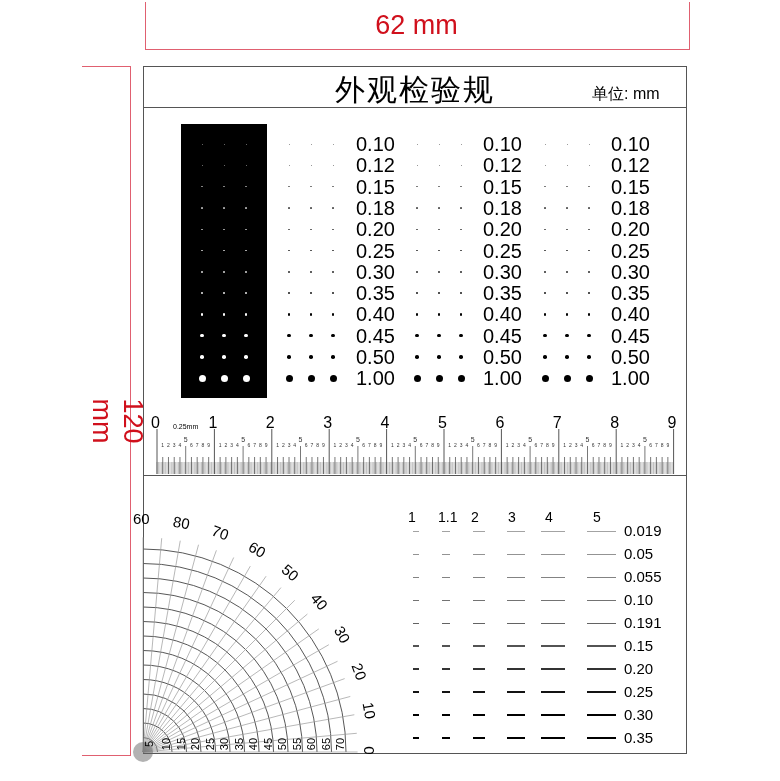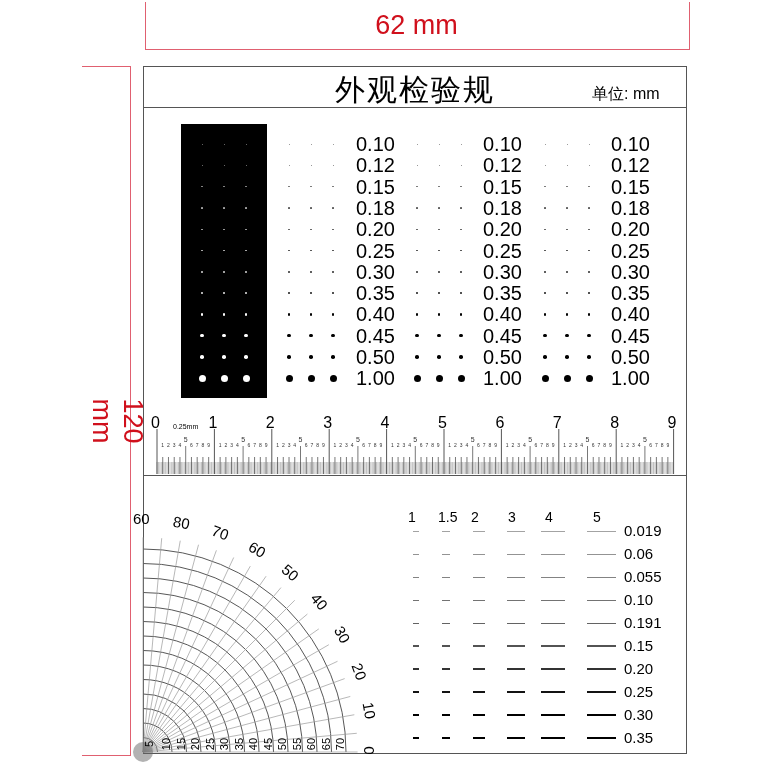--- a/index.html
+++ b/index.html
@@ -822,39 +822,39 @@
     <div class="abs" style="left: 261.5px; top: 738px; font-size: 11px; transform: rotate(-90deg);">45</div>
     <div class="abs" style="left: 276px; top: 738px; font-size: 11px; transform: rotate(-90deg);">50</div>
     <div class="abs" style="left: 290.5px; top: 738px; font-size: 11px; transform: rotate(-90deg);">55</div>
     <div class="abs" style="left: 305px; top: 738px; font-size: 11px; transform: rotate(-90deg);">60</div>
     <div class="abs" style="left: 319.5px; top: 738px; font-size: 11px; transform: rotate(-90deg);">65</div>
     <div class="abs" style="left: 334px; top: 738px; font-size: 11px; transform: rotate(-90deg);">70</div>
   </div>
 
 <div id="lines">
     <div class="abs" style="left: 408px; top: 509px; font-size: 14px;">1</div>
-    <div class="abs" style="left: 438px; top: 509px; font-size: 14px;">1.5</div>
+    <div class="abs" style="left: 438px; top: 509px; font-size: 14px;">1.1</div>
     <div class="abs" style="left: 471px; top: 509px; font-size: 14px;">2</div>
     <div class="abs" style="left: 508px; top: 509px; font-size: 14px;">3</div>
     <div class="abs" style="left: 545px; top: 509px; font-size: 14px;">4</div>
     <div class="abs" style="left: 593px; top: 509px; font-size: 14px;">5</div>
     <div class="abs" style="left: 413.1px; top: 530.75px; width: 5.8px; height: 0.5px; background: rgb(0, 0, 0); opacity: 0.3625;"></div>
     <div class="abs" style="left: 441.65px; top: 530.75px; width: 8.7px; height: 0.5px; background: rgb(0, 0, 0); opacity: 0.3625;"></div>
     <div class="abs" style="left: 473.2px; top: 530.75px; width: 11.6px; height: 0.5px; background: rgb(0, 0, 0); opacity: 0.3625;"></div>
     <div class="abs" style="left: 507.3px; top: 530.75px; width: 17.4px; height: 0.5px; background: rgb(0, 0, 0); opacity: 0.3625;"></div>
     <div class="abs" style="left: 541.4px; top: 530.75px; width: 23.2px; height: 0.5px; background: rgb(0, 0, 0); opacity: 0.3625;"></div>
     <div class="abs" style="left: 586.5px; top: 530.75px; width: 29px; height: 0.5px; background: rgb(0, 0, 0); opacity: 0.3625;"></div>
     <div class="abs" style="left: 624px; top: 522px; font-size: 15px;">0.019</div>
     <div class="abs" style="left: 413.1px; top: 553.75px; width: 5.8px; height: 0.5px; background: rgb(0, 0, 0); opacity: 0.425;"></div>
     <div class="abs" style="left: 441.65px; top: 553.75px; width: 8.7px; height: 0.5px; background: rgb(0, 0, 0); opacity: 0.425;"></div>
     <div class="abs" style="left: 473.2px; top: 553.75px; width: 11.6px; height: 0.5px; background: rgb(0, 0, 0); opacity: 0.425;"></div>
     <div class="abs" style="left: 507.3px; top: 553.75px; width: 17.4px; height: 0.5px; background: rgb(0, 0, 0); opacity: 0.425;"></div>
     <div class="abs" style="left: 541.4px; top: 553.75px; width: 23.2px; height: 0.5px; background: rgb(0, 0, 0); opacity: 0.425;"></div>
     <div class="abs" style="left: 586.5px; top: 553.75px; width: 29px; height: 0.5px; background: rgb(0, 0, 0); opacity: 0.425;"></div>
-    <div class="abs" style="left: 624px; top: 545px; font-size: 15px;">0.06</div>
+    <div class="abs" style="left: 624px; top: 545px; font-size: 15px;">0.05</div>
     <div class="abs" style="left: 413.1px; top: 576.7px; width: 5.8px; height: 0.6px; background: rgb(0, 0, 0); opacity: 0.4875;"></div>
     <div class="abs" style="left: 441.65px; top: 576.7px; width: 8.7px; height: 0.6px; background: rgb(0, 0, 0); opacity: 0.4875;"></div>
     <div class="abs" style="left: 473.2px; top: 576.7px; width: 11.6px; height: 0.6px; background: rgb(0, 0, 0); opacity: 0.4875;"></div>
     <div class="abs" style="left: 507.3px; top: 576.7px; width: 17.4px; height: 0.6px; background: rgb(0, 0, 0); opacity: 0.4875;"></div>
     <div class="abs" style="left: 541.4px; top: 576.7px; width: 23.2px; height: 0.6px; background: rgb(0, 0, 0); opacity: 0.4875;"></div>
     <div class="abs" style="left: 586.5px; top: 576.7px; width: 29px; height: 0.6px; background: rgb(0, 0, 0); opacity: 0.4875;"></div>
     <div class="abs" style="left: 624px; top: 568px; font-size: 15px;">0.055</div>
     <div class="abs" style="left: 413.1px; top: 599.6px; width: 5.8px; height: 0.8px; background: rgb(0, 0, 0); opacity: 0.55;"></div>
     <div class="abs" style="left: 441.65px; top: 599.6px; width: 8.7px; height: 0.8px; background: rgb(0, 0, 0); opacity: 0.55;"></div>
     <div class="abs" style="left: 473.2px; top: 599.6px; width: 11.6px; height: 0.8px; background: rgb(0, 0, 0); opacity: 0.55;"></div>

